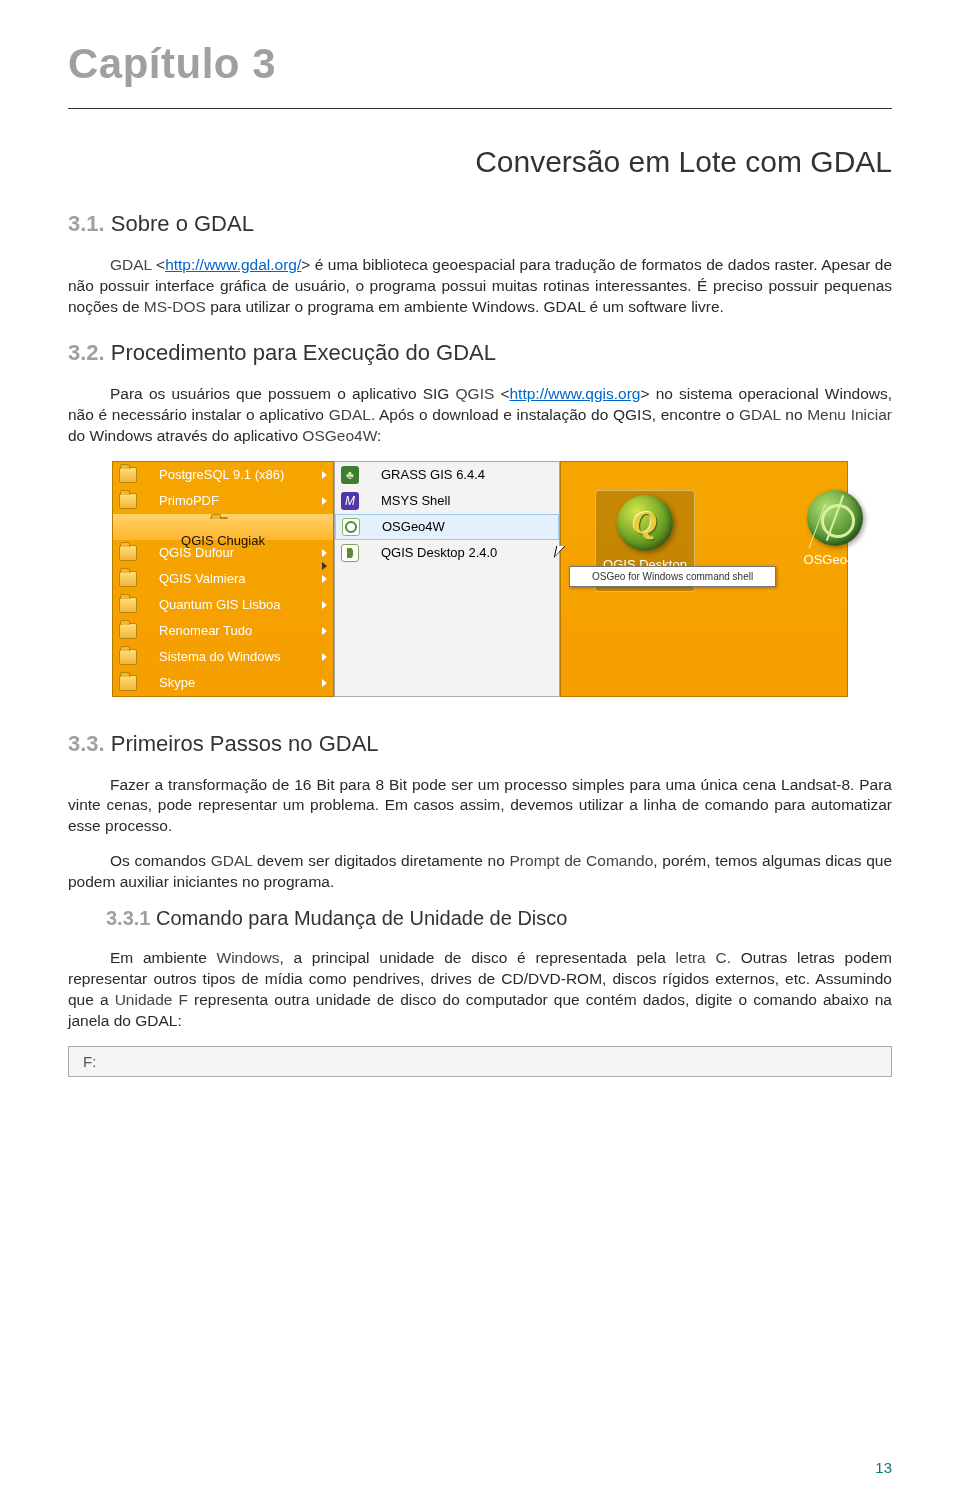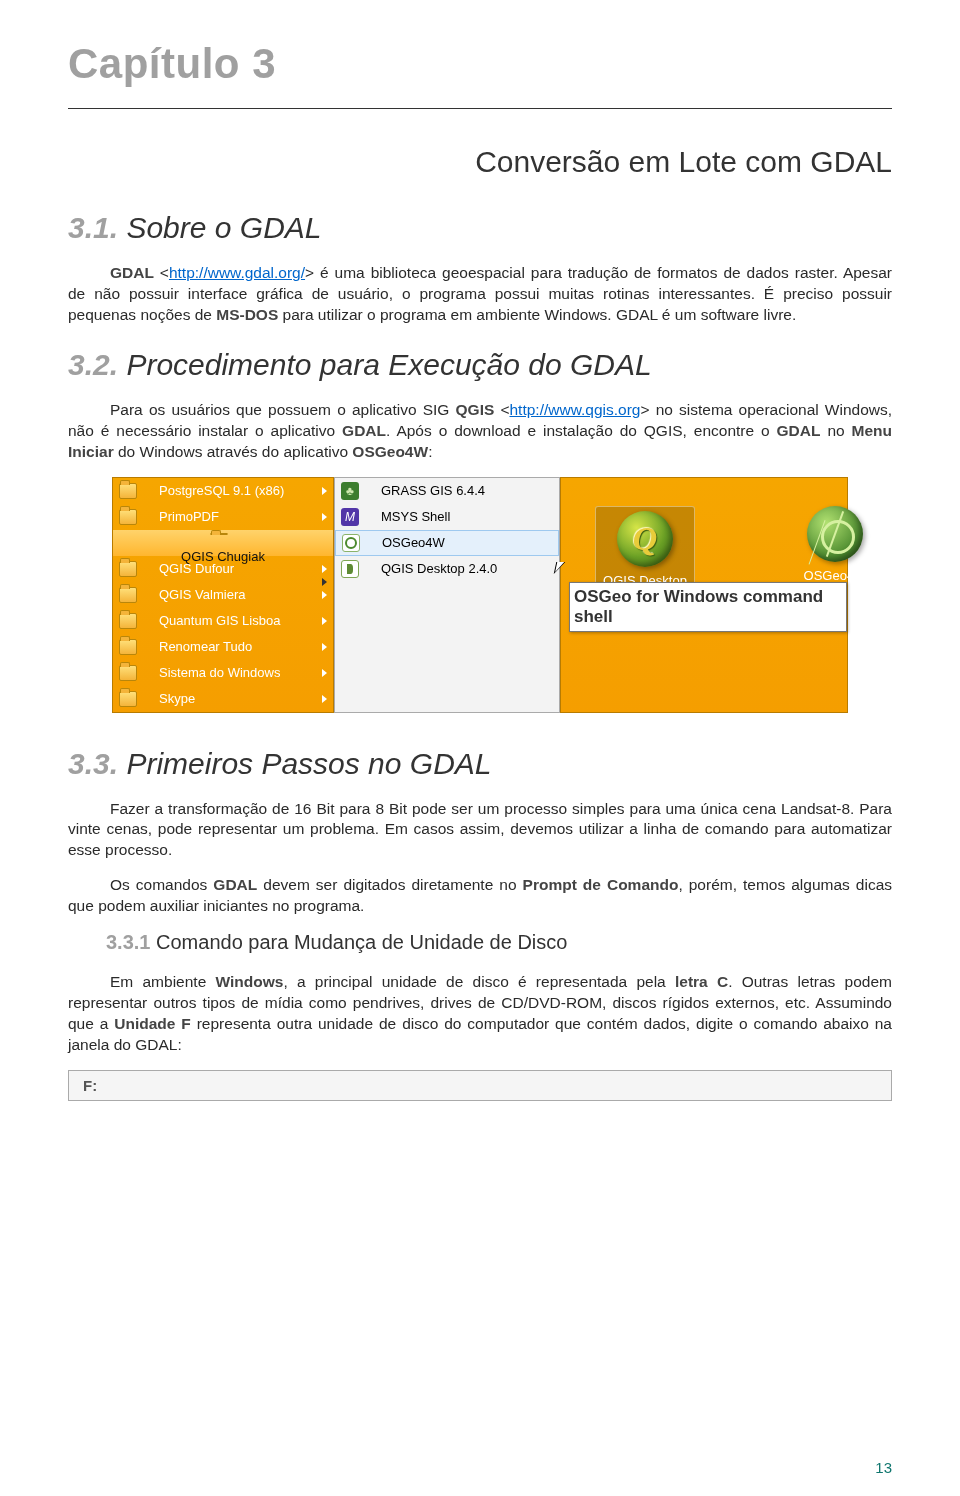--- a/index.html
+++ b/index.html
@@ -20,36 +20,35 @@
   }
   .hr-line { border:none; border-top:1.5px solid #333; margin:0 0 36px 0; }
   .main-title {
     text-align:right;
     font-size:30px;
     font-weight:400;
     color:#333;
     margin-bottom:32px;
   }
   .section-heading {
-    font-size:30px;
+    font-size:22px;
     font-weight:400;
     color:#333;
     margin-bottom:18px;
-    font-style:italic;
   }
   .sec-num { color:#a0a0a0; font-weight:600; }
   .subsection-heading {
     font-size:20px;
     font-weight:400;
     color:#333;
     margin:4px 0 18px 38px;
   }
   p { font-size:15.5px; line-height:1.35; text-align:justify; margin-bottom:14px; }
   p.first-indent { text-indent:42px; }
-  .bold { font-weight:700; color:#444;margin-top:12px; }
+  .bold { font-weight:400; color:#444;margin-top:12px; }
   .link { color:#0066cc; text-decoration:underline; }
 
   
   .screenshot {
     margin:4px auto 34px auto;
     width:736px;
     display:flex;
     font-family:"Segoe UI", Tahoma, sans-serif;
   }
   .menu-col1 {
@@ -135,24 +134,23 @@
     z-index:3;
   }
   .cursor::after{
     content:"";position:absolute;left:-8px;top:0;
     border-left:7px solid #fff;
     border-bottom:10px solid transparent;
   }
   .tooltip-box{
     position:absolute; left:8px; top:104px;
     background:#fff; border:1px solid #777;
-    padding:4px 4px; font-size:17px; color:#333;
+    padding:4px 22px; font-size:10px; color:#333;
     box-shadow:1px 1px 3px rgba(0,0,0,.3);
     z-index:2;
-    font-weight:bold;
   }
   .big-icons{
     display:flex; gap:90px;
     position:absolute; top:28px; left:34px;
   }
   .big-icon-wrap{ text-align:center; color:#fff; font-size:13px; width:100px; }
   .big-icon-wrap.sel{ background:rgba(139,99,8,.45); border:1px solid rgba(255,255,255,.4); padding:4px; border-radius:3px; }
   .big-qgis{
     width:56px;height:56px;margin:0 auto 6px auto;
     border-radius:50%;

